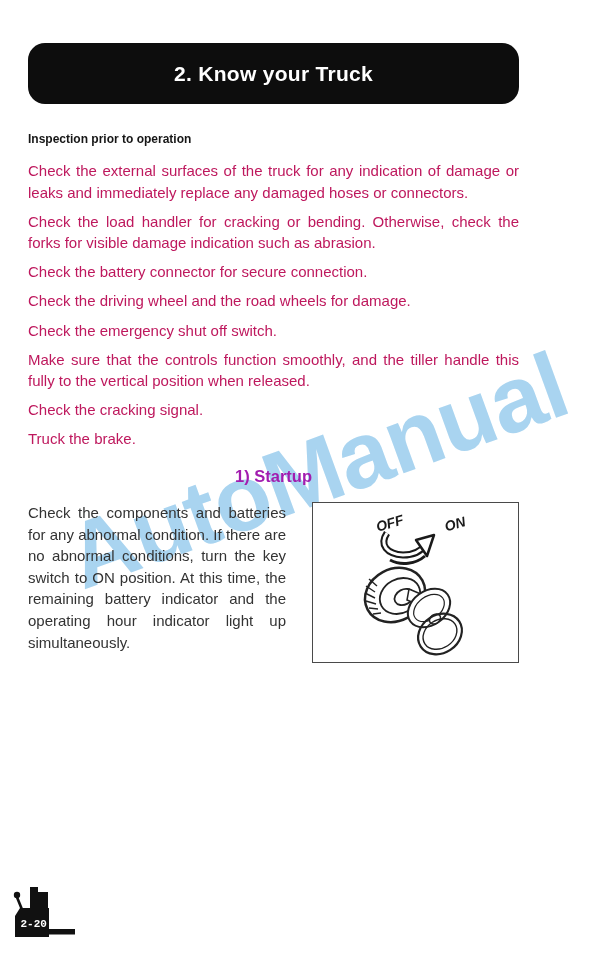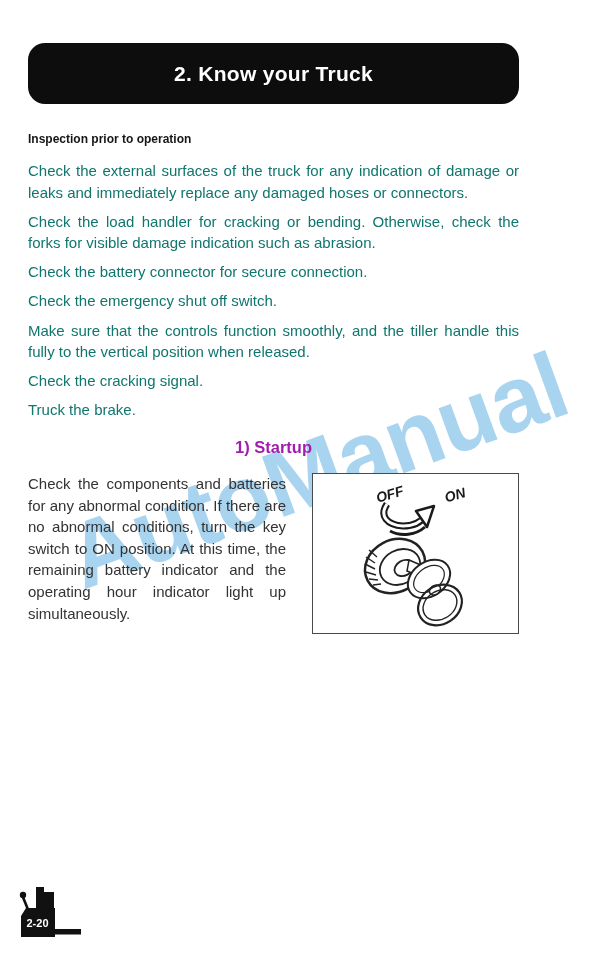--- a/index.html
+++ b/index.html
@@ -58,21 +58,21 @@
     line-height:20px;
     font-weight:bold;
     color:#a21caf;
     text-align:center;
   }
   p.body {
     margin:0 0 7.5px 0;
     font-size:15px;
     line-height:21.6px;
     text-align:justify;
-    color:#0f766e;
+    color:#be185d;
   }
   .startup-row {
     display:flex;
     align-items:flex-start;
     margin-top:14px;
   }
   .startup-text {
     width:258px;
     margin:0;
     font-size:15px;
@@ -82,43 +82,44 @@
   }
   .figure-box {
     margin-left:auto;
     width:207px; height:161px;
     border:1.5px solid #4a4a4a;
     box-sizing:border-box;
     background:#ffffff;
   }
   .page-marker {
     position:absolute;
-    left:16px; top:886px;
+    left:10px; top:886px;
     z-index:1;
-    width:66px; height:52px;
+    width:66px; height:52px;font-family:Liberation Mono, monospace;
   }
 </style>
 </head>
 <body>
 
 <div class="page">
 
   <div class="watermark">AutoManual</div>
 
   <div class="content">
 
     <div class="header-bar">
       <span class="title">2. Know your Truck</span>
     </div>
 
     <h2 class="sec">Inspection prior to operation</h2>
 
     <p class="body">Check the external surfaces of the truck for any indication of damage or leaks and immediately replace any damaged hoses or connectors.</p>
     <p class="body">Check the load handler for cracking or bending. Otherwise, check the forks for visible damage indication such as abrasion.</p>
     <p class="body">Check the battery connector for secure connection.</p>
+    <p class="body">Check the driving wheel and the road wheels for damage.</p>
     <p class="body">Check the emergency shut off switch.</p>
     <p class="body">Make sure that the controls function smoothly, and the tiller handle this fully to the vertical position when released.</p>
     <p class="body">Check the cracking signal.</p>
     <p class="body">Truck the brake.</p>
 
     <h3 class="sub">1) Startup</h3>
 
     <div class="startup-row">
       <p class="startup-text">Check the components and batteries for any abnormal condition. If there are no abnormal conditions, turn the key switch to ON position. At this time, the remaining battery indicator and the operating hour indicator light up simultaneously.</p>
 

